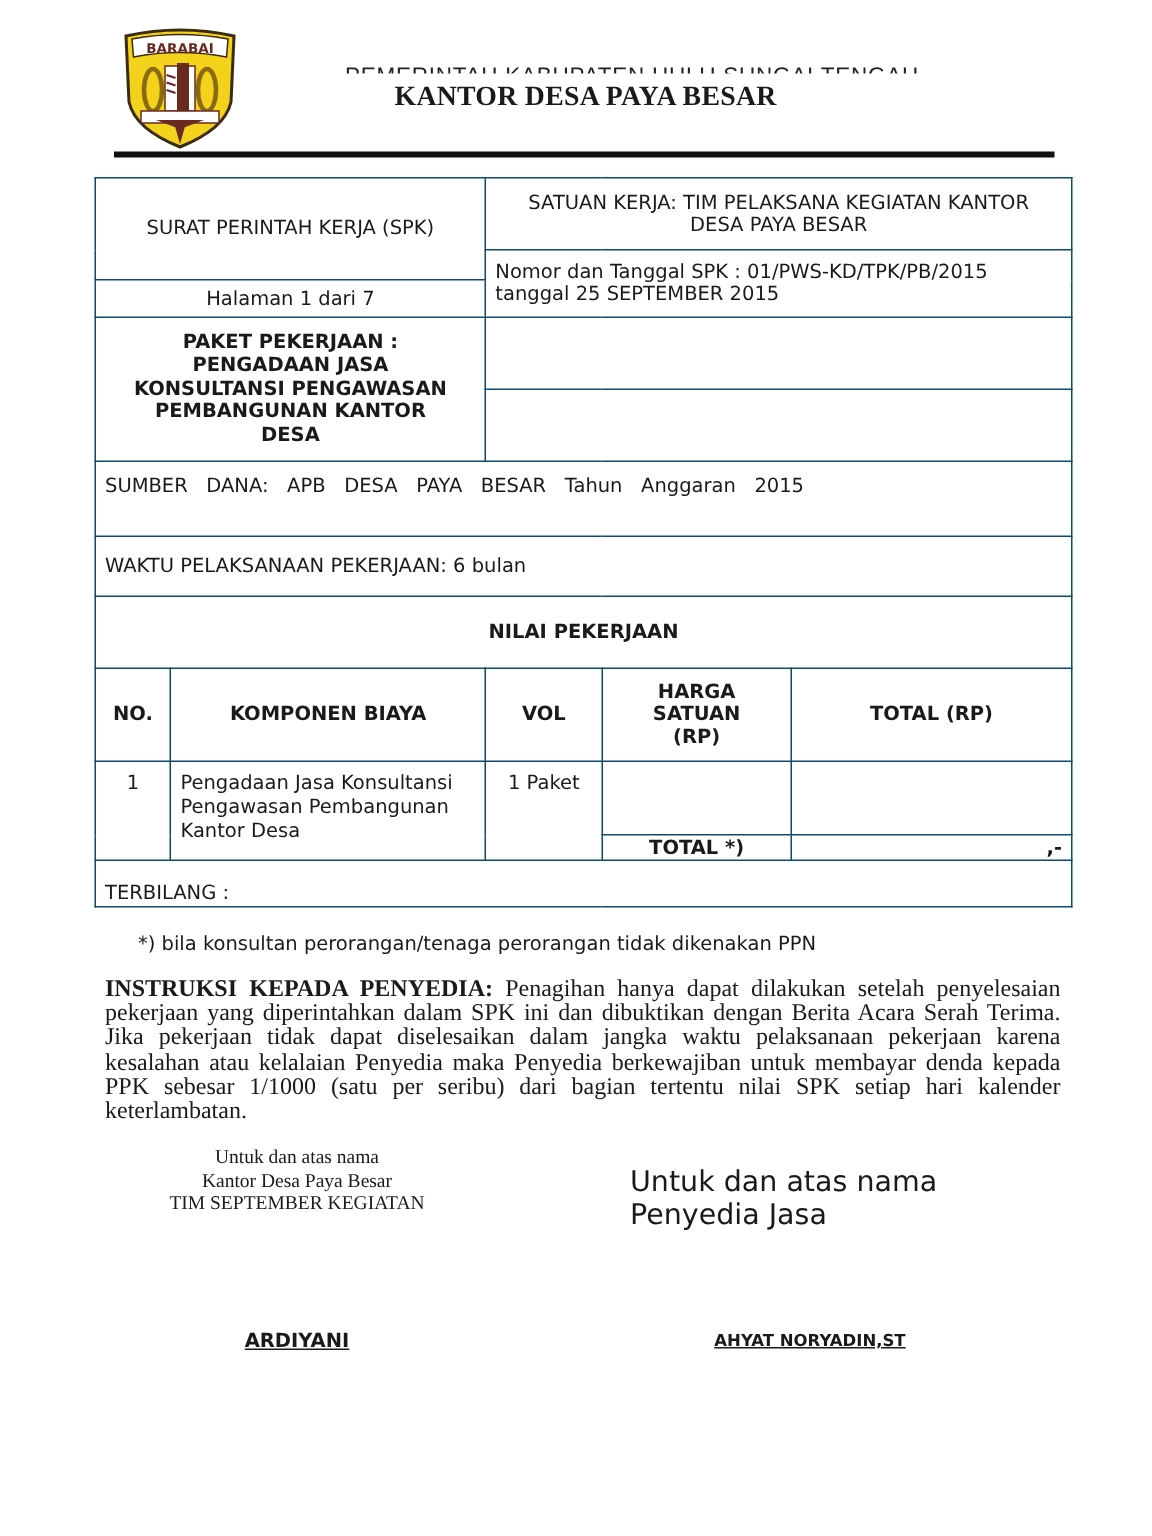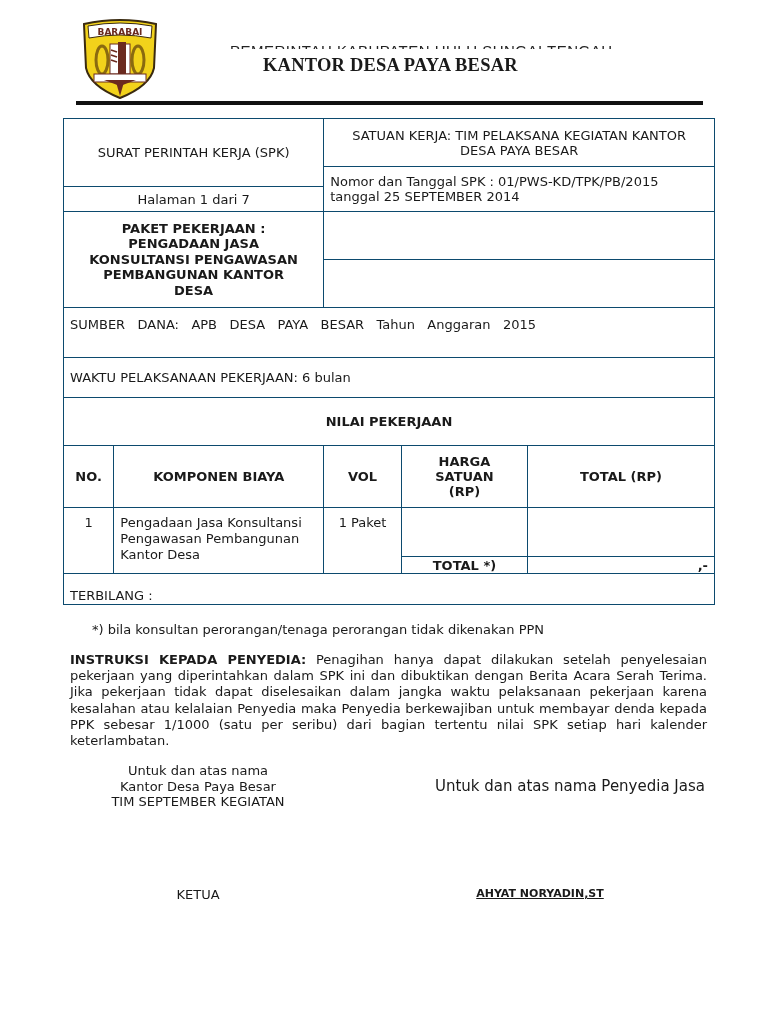--- a/index.html
+++ b/index.html
@@ -11,23 +11,23 @@
   .hdr-main { left:263px; top:55px; font-family:"Liberation Serif", serif; font-weight:bold; font-size:18.5px; color:#1a1a1a; letter-spacing:0.2px; }
   .rule { left:76px; top:101px; width:627px; height:4px; background:#111; }
 
   table.spk { position:absolute; left:63px; top:118px; width:652px; border-collapse:collapse; font-size:13px; }
   table.spk td { border:1px solid #0c4a6e; padding:0 6px; vertical-align:middle; }
   .c { text-align:center; }
   .b { font-weight:bold; }
   .tot-cell { font-weight:bold; }
 
   .note { left:92px; top:622px; font-size:13px; }
-  .instr { left:70px; top:652px; width:637px; font-size:13px; line-height:16.2px; text-align:justify; }
-  .sig-left { left:98px; top:763px; width:200px; text-align:center; font-size:13px; line-height:15.6px; }
-  .sig-right { left:420px; top:777px; width:285px; text-align:right; font-size:15px; }
+  .instr { left:70px; top:652px; width:637px; font-size:16px; line-height:16.2px; text-align:justify;font-family:Liberation Serif, serif; }
+  .sig-left { left:98px; top:763px; width:200px; text-align:center; font-size:13px; line-height:15.6px;font-family:Liberation Serif, serif; }
+  .sig-right { left:420px; top:777px; width:285px; text-align:left; font-size:19px; }
   .name-left { left:98px; top:887px; width:200px; text-align:center; font-size:13px; line-height:16px; }
   .name-right { left:420px; top:887px; width:240px; text-align:center; font-size:11px; }
   .u { text-decoration:underline; font-weight:bold; }
 </style>
 </head>
 <body>
 
 <div class="abs logo">
   <svg width="80" height="82" viewBox="0 0 80 82">
     <path d="M4 6 Q40 -2 76 6 L74 50 Q70 68 40 80 Q10 68 6 50 Z" fill="#f2d21b" stroke="#3a2a10" stroke-width="2"></path>
@@ -66,21 +66,21 @@
     <td colspan="2" rowspan="2" class="c">
       <span style="display:block;padding:0 20px">SURAT PERINTAH KERJA (SPK)</span>
     </td>
     <td colspan="3" class="c">
       <span style="display:block;padding:0 20px">SATUAN KERJA: TIM PELAKSANA KEGIATAN KANTOR DESA PAYA BESAR</span>
     </td>
   </tr>
   <tr style="height:20px">
     <td colspan="3" rowspan="2" style="vertical-align:middle">
       <div>Nomor dan Tanggal SPK : 01/PWS-KD/TPK/PB/2015</div>
-      <div>tanggal 25 SEPTEMBER 2014</div>
+      <div>tanggal 25 SEPTEMBER 2015</div>
     </td>
   </tr>
   <tr style="height:25px">
     <td colspan="2" class="c">Halaman 1 dari 7</td>
   </tr>
   <tr style="height:48px">
     <td colspan="2" rowspan="2" class="c b" style="line-height:15.5px;padding:2px 20px">
       <span>PAKET PEKERJAAN : PENGADAAN JASA KONSULTANSI PENGAWASAN PEMBANGUNAN KANTOR DESA</span>
     </td>
     <td colspan="3"></td>
@@ -131,17 +131,17 @@
 <div class="abs sig-left">
   <div>Untuk dan atas nama</div>
   <div>Kantor Desa Paya Besar</div>
   <div>TIM SEPTEMBER KEGIATAN</div>
 </div>
 <div class="abs sig-right">
   <div>Untuk dan atas nama Penyedia Jasa</div>
 </div>
 
 <div class="abs name-left">
-  <div>KETUA</div>
+  <div class="u">ARDIYANI</div>
 </div>
 <div class="abs name-right">
   <div class="u">AHYAT NORYADIN,ST</div>
 </div>
 
 </body></html>

